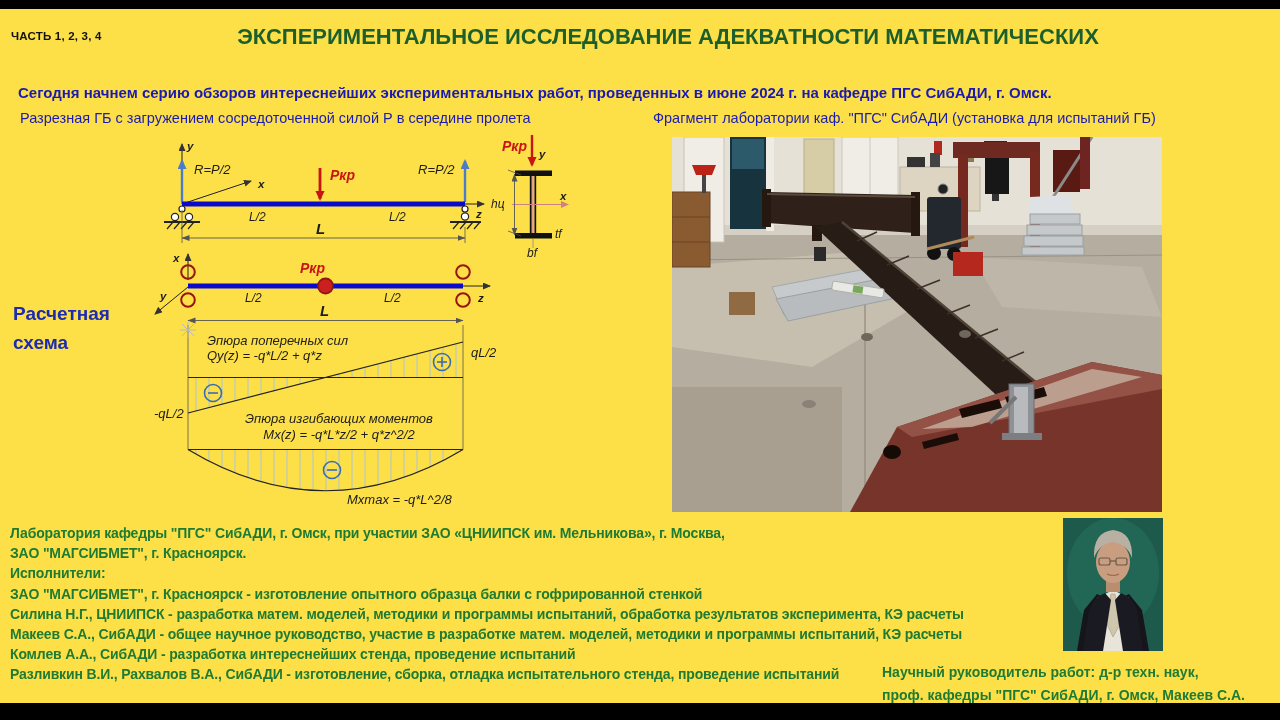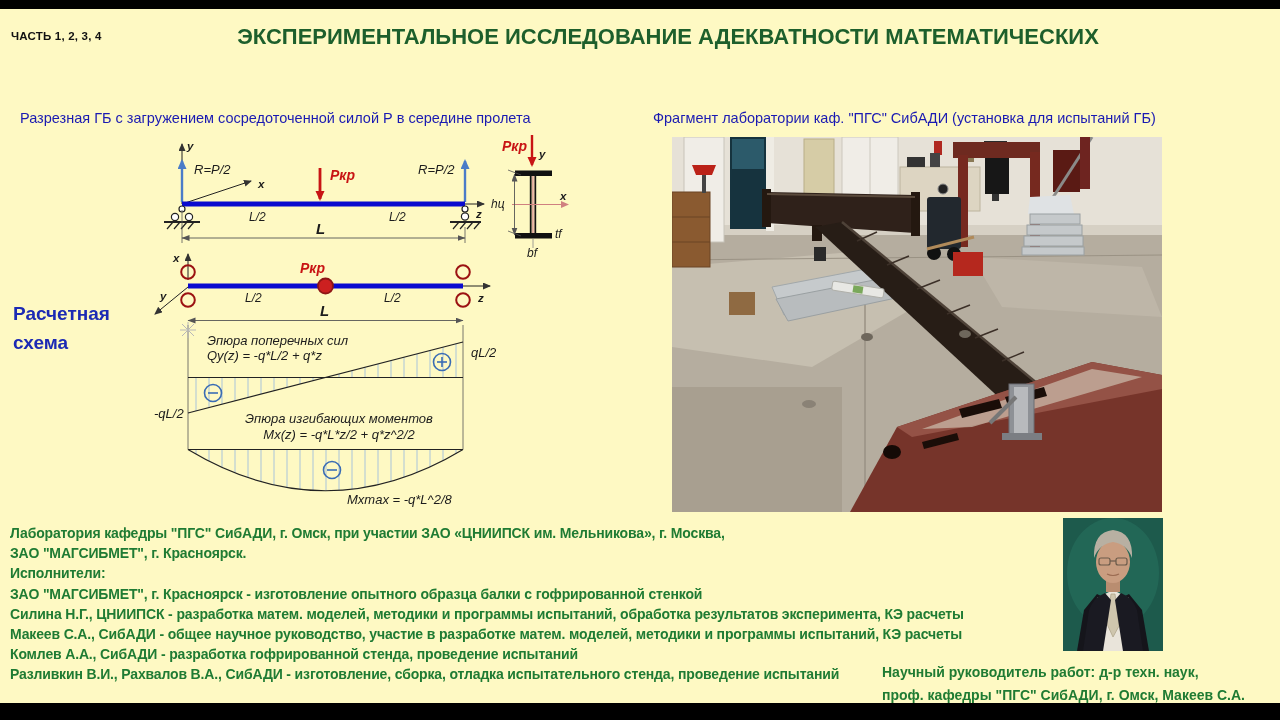--- a/index.html
+++ b/index.html
@@ -1,16 +1,16 @@
 <!DOCTYPE html>
 <html><head>
 <meta charset="utf-8">
 <style>
   html,body{margin:0;padding:0;background:#000;}
-  .stage{position:relative;width:1280px;height:720px;background:#fef9c3;overflow:hidden;
+  .stage{position:relative;width:1280px;height:720px;background:#fde047;overflow:hidden;
          font-family:"Liberation Sans",sans-serif;}
   .bar{position:absolute;left:0;width:1280px;background:#000;}
   .bar.top{top:0;height:9px;}
   .bar.bottom{top:703px;height:17px;}
   .part{position:absolute;left:11px;top:30px;font-size:11.5px;font-weight:bold;color:#111;letter-spacing:.2px;}
   .title{position:absolute;left:0;top:23px;width:1280px;text-align:center;
          font-size:22px;font-weight:bold;color:#1d5f2c;line-height:27px;padding-left:28px;}
   .subtitle{position:absolute;left:18px;top:84px;font-size:15px;font-weight:bold;color:#1a1ab2;}
   .cap{position:absolute;top:110px;font-size:14.5px;font-weight:normal;color:#1a1ab2;}
   .cap.left{left:20px;}
@@ -43,20 +43,21 @@
 
   <div class="bar top"></div>
   <div class="bar bottom"></div>
 
   <div class="part">ЧАСТЬ 1, 2, 3, 4</div>
 
   <div class="title">
     <div>ЭКСПЕРИМЕНТАЛЬНОЕ ИССЛЕДОВАНИЕ АДЕКВАТНОСТИ МАТЕМАТИЧЕСКИХ</div>
   </div>
 
+  <div class="subtitle">Сегодня начнем серию обзоров интереснейших экспериментальных работ, проведенных в июне 2024 г. на кафедре ПГС СибАДИ, г. Омск.</div>
 
   <div class="cap left">Разрезная ГБ с загружением сосредоточенной силой Р в середине пролета</div>
   <div class="cap right">Фрагмент лаборатории каф. "ПГС" СибАДИ (установка для испытаний ГБ)</div>
 
   <div class="scheme-label">
     <div>Расчетная</div>
     <div>схема</div>
   </div>
 
   <svg id="diagram" width="520" height="385" viewBox="0 0 520 385">
@@ -374,21 +375,21 @@
     <path d="M44,56 Q50,59 56,56" stroke="#9a6a50" stroke-width="1.2" fill="none"></path>
   </svg>
 
   <div class="credits">
     <div>Лаборатория кафедры "ПГС" СибАДИ, г. Омск, при участии ЗАО «ЦНИИПСК им. Мельникова», г. Москва,</div>
     <div>ЗАО "МАГСИБМЕТ", г. Красноярск.</div>
     <div>Исполнители:</div>
     <div>ЗАО "МАГСИБМЕТ", г. Красноярск - изготовление опытного образца балки с гофрированной стенкой</div>
     <div>Силина Н.Г., ЦНИИПСК - разработка матем. моделей, методики и программы испытаний, обработка результатов эксперимента, КЭ расчеты</div>
     <div>Макеев С.А., СибАДИ - общее научное руководство, участие в разработке матем. моделей, методики и программы испытаний, КЭ расчеты</div>
-    <div>Комлев А.А., СибАДИ - разработка гофрированной стенда, проведение испытаний</div>
+    <div>Комлев А.А., СибАДИ - разработка интереснейших стенда, проведение испытаний</div>
     <div>Разливкин В.И., Рахвалов В.А., СибАДИ  - изготовление, сборка, отладка испытательного стенда, проведение испытаний</div>
   </div>
 
   <div class="supervisor">
     <div>Научный руководитель работ: д-р техн. наук,</div>
     <div>проф. кафедры "ПГС" СибАДИ, г. Омск, Макеев С.А.</div>
   </div>
 
 </div>
 

